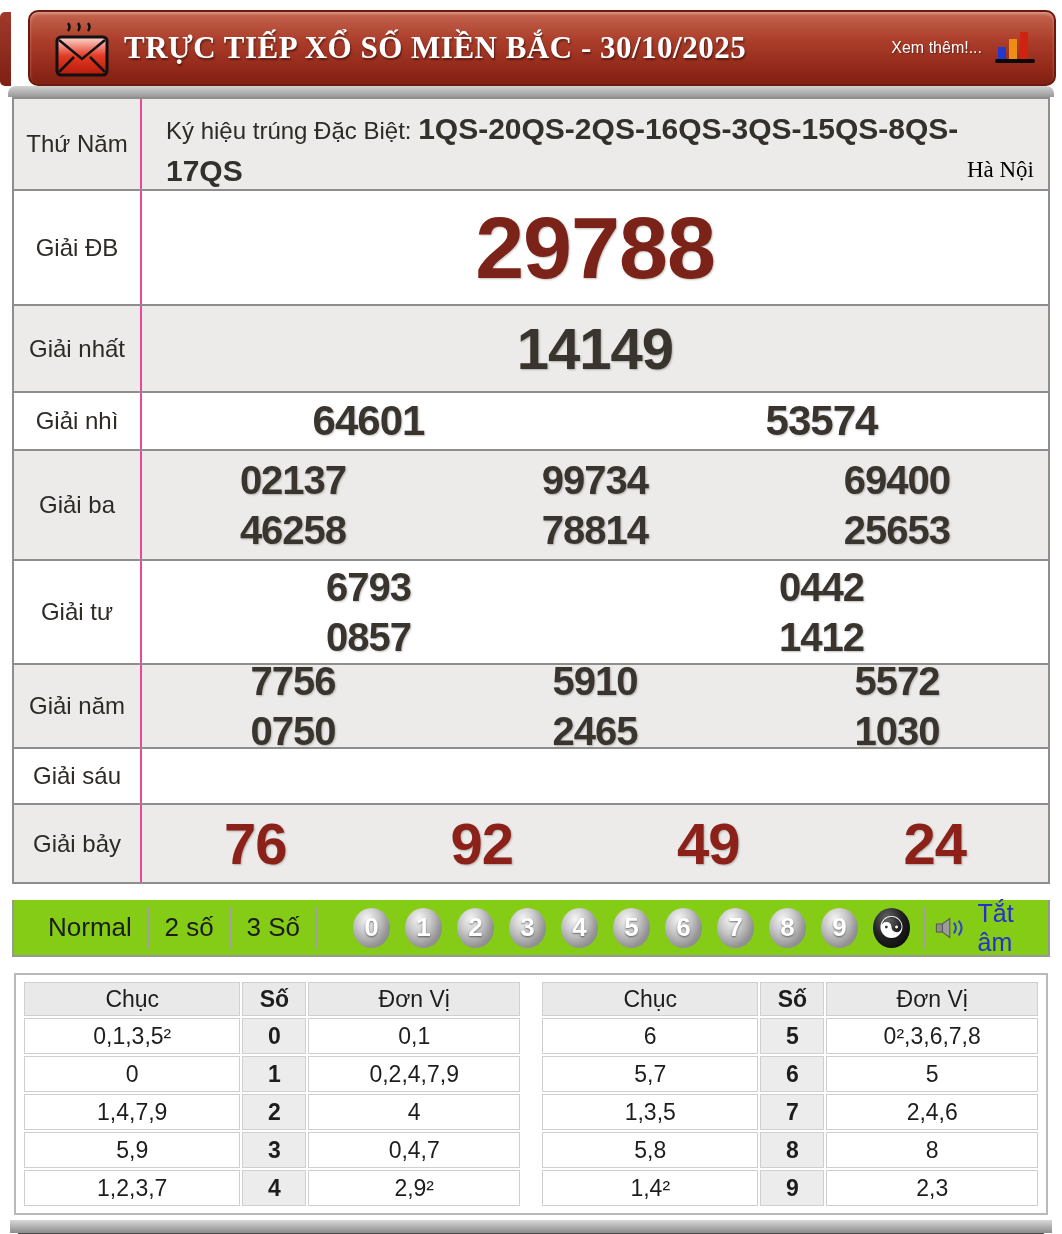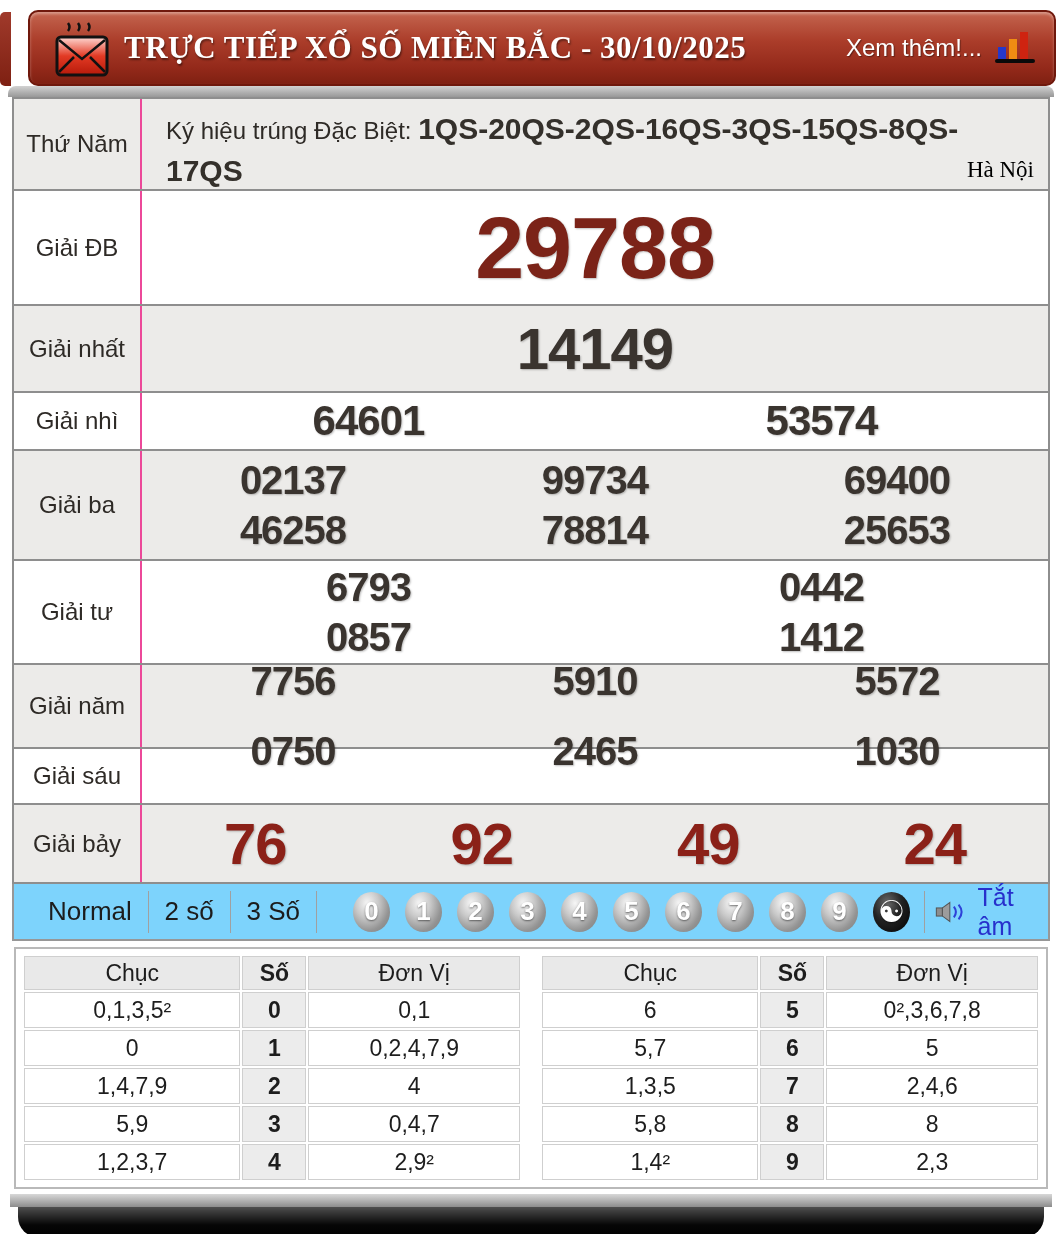--- a/index.html
+++ b/index.html
@@ -28,21 +28,21 @@
     box-shadow:inset 0 2px 3px rgba(255,255,255,.35);
   }
   .env-icon { width:56px; height:62px; margin-right:14px; margin-top:4px; }
   .page-title {
     font-family:"Liberation Serif", serif;
     font-weight:bold; font-size:31px; color:#fff;
     text-shadow:1px 2px 2px rgba(0,0,0,.45);
     letter-spacing:.5px; white-space:nowrap;
   }
   .see-more {
-    margin-left:auto; color:#fff; font-size:24px;
+    margin-left:auto; color:#fff; font-size:16px;
     text-shadow:1px 1px 1px rgba(0,0,0,.4); cursor:pointer; white-space:nowrap;
   }
   .chart-icon { width:44px; height:38px; margin-left:12px; cursor:pointer; }
 
   
   .grayband {
     margin:0 8px; height:11px;
     background:linear-gradient(180deg,#d2d2d2,#989898);
     border-radius:8px 8px 0 0;
   }
@@ -79,37 +79,37 @@
   .r-tu    { height:104px; }
   .r-nam   { height:84px; }
   .r-sau   { height:56px; }
   .r-bay   { height:77px; }
 
   .v-db  .num { font-size:88px; color:#7b2318; }
   .v-nhat .num { font-size:58px; }
   .v-nhi .num { font-size:42px; }
   .v-ba  .num { font-size:40px; line-height:50px; }
   .v-tu  .num { font-size:40px; line-height:50px; }
-  .v-nam .num { font-size:40px; line-height:50px;margin-top:20px; }
+  .v-nam .num { font-size:40px; line-height:50px; }
   .v-sau .num { font-size:36px; }
   .v-bay .num { font-size:58px; color:#8b2118; }
 
   
   .info-val { position:relative; display:block; padding:10px 30px 6px 24px; }
   .info-line { font-size:24px; color:#2e2a26; line-height:40px; }
   .info-line .codes { font-weight:bold; font-size:30px; color:#34302b; }
   .region {
     position:absolute; right:14px; bottom:6px;
     font-family:"Liberation Serif", serif; font-size:23px; color:#000000;
   }
 
   
   .controls {
-    margin:0 12px; height:57px;
-    background:#7dd3fc; border:2px solid #979797; border-top:none;
+    margin:16px 12px; height:57px;
+    background:#84cc16; border:2px solid #979797; border-top:none;
     display:flex; align-items:center; padding:0 18px;
   }
   .mode { font-size:26px; color:#1c1c1c; padding:0 16px; cursor:pointer; white-space:nowrap; }
   .vdiv { width:2px; height:42px; background:#a0a0a0; }
   .balls { display:flex; align-items:center; gap:15px; margin-left:36px; margin-right:14px; }
   .ball {
     width:37px; height:40px; border-radius:50%;
     background:radial-gradient(ellipse at 38% 28%, #f6f6f6 0%, #c9c9c9 35%, #949494 68%, #7a7a7a 100%);
     display:flex; align-items:center; justify-content:center;
     color:#fff; font-weight:bold; font-size:26px;

